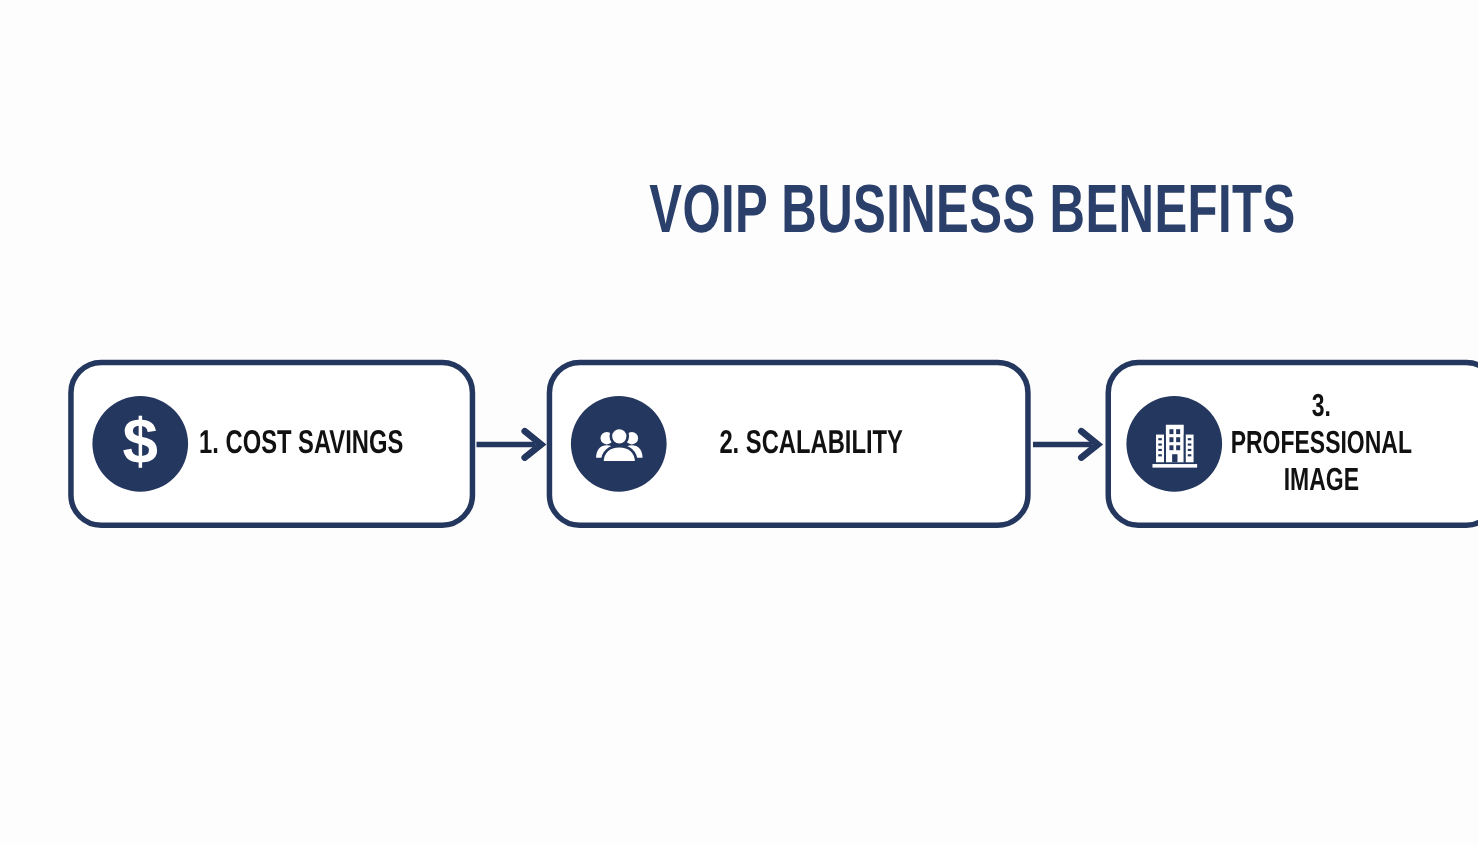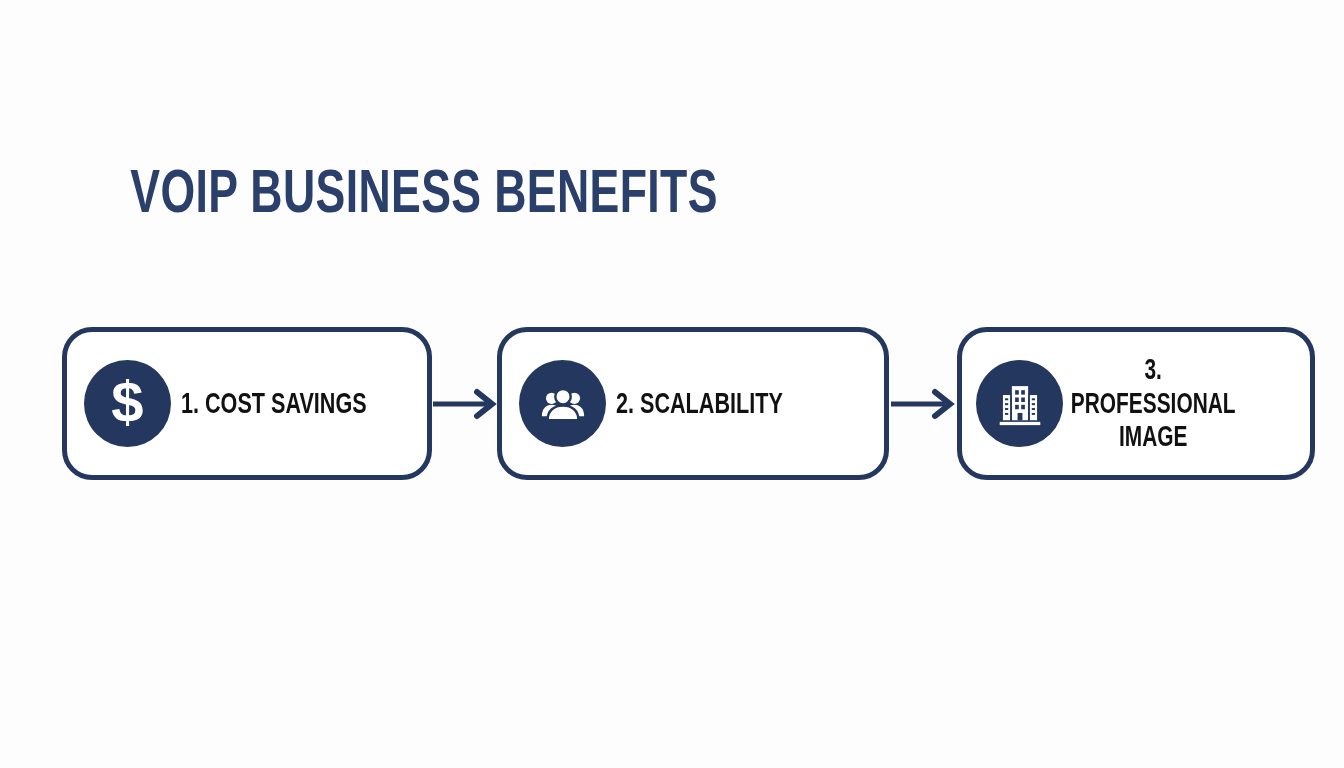--- a/index.html
+++ b/index.html
@@ -9,23 +9,23 @@
     font-family: "Liberation Sans", sans-serif;
     overflow: hidden;
     position: relative;
   }
   .canvas {
     position: absolute; inset: 0;
     width: 1344px; height: 768px;
   }
   .title {
     position: absolute;
-    top: 155px; left: 16px;
+    top: 155px; left: 0;
     width: 1292px;
-    text-align: left;
+    text-align: right;
   }
   .title span {
     display: inline-block;
     font-size: 62px;
     font-weight: bold;
     letter-spacing: 0.5px;
     color: #2b3f6b;
     transform: scaleX(0.72);
     transform-origin: center center;
     white-space: nowrap;
@@ -41,21 +41,21 @@
     height: 153px;
     background: #ffffff;
     border: 5px solid #24375f;
     border-radius: 30px;
     display: flex;
     align-items: center;
     padding-left: 17px;
     flex: 0 0 auto;
   }
   .card.c1 { width: 370px; }
-  .card.c2 { width: 392px; }
+  .card.c2 { width: 440px; gap: 38px; }
   .card.c3 { width: 358px; padding-left: 14px; }
   .icon-circle {
     width: 87px; height: 87px;
     border-radius: 50%;
     background: #24375f;
     flex: 0 0 auto;
     display: flex;
     align-items: center;
     justify-content: center;
     color: #ffffff;

